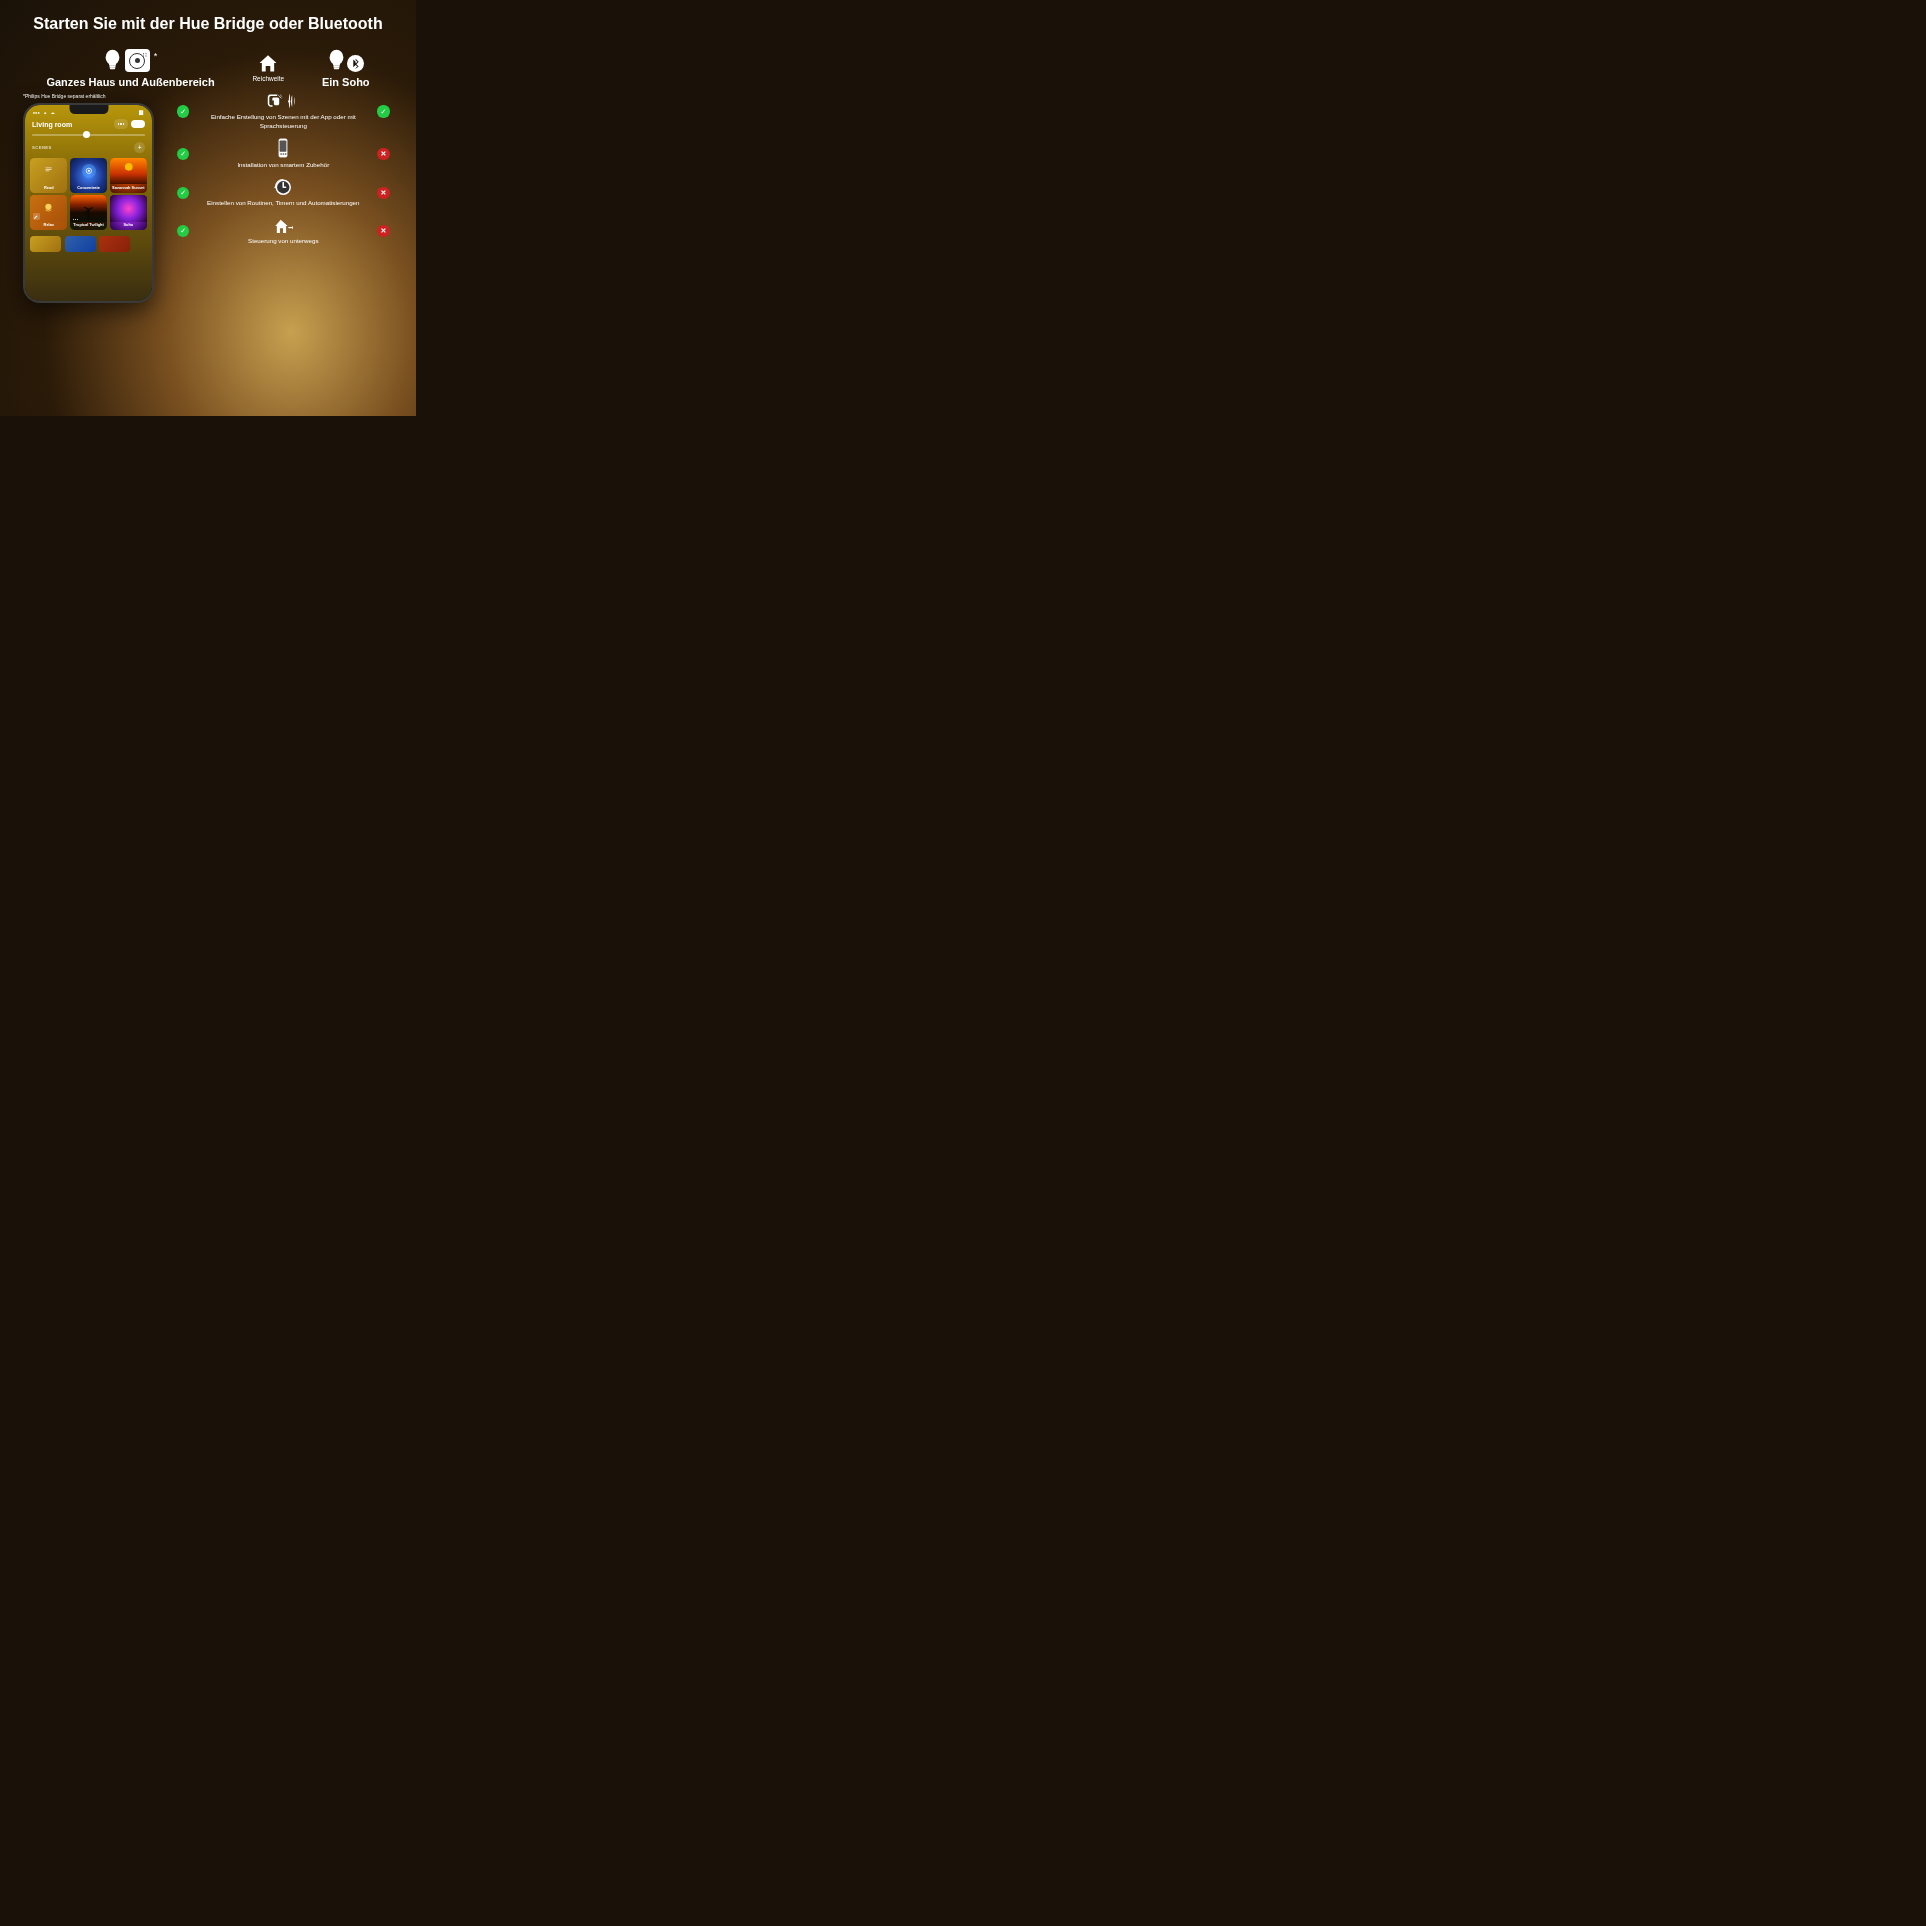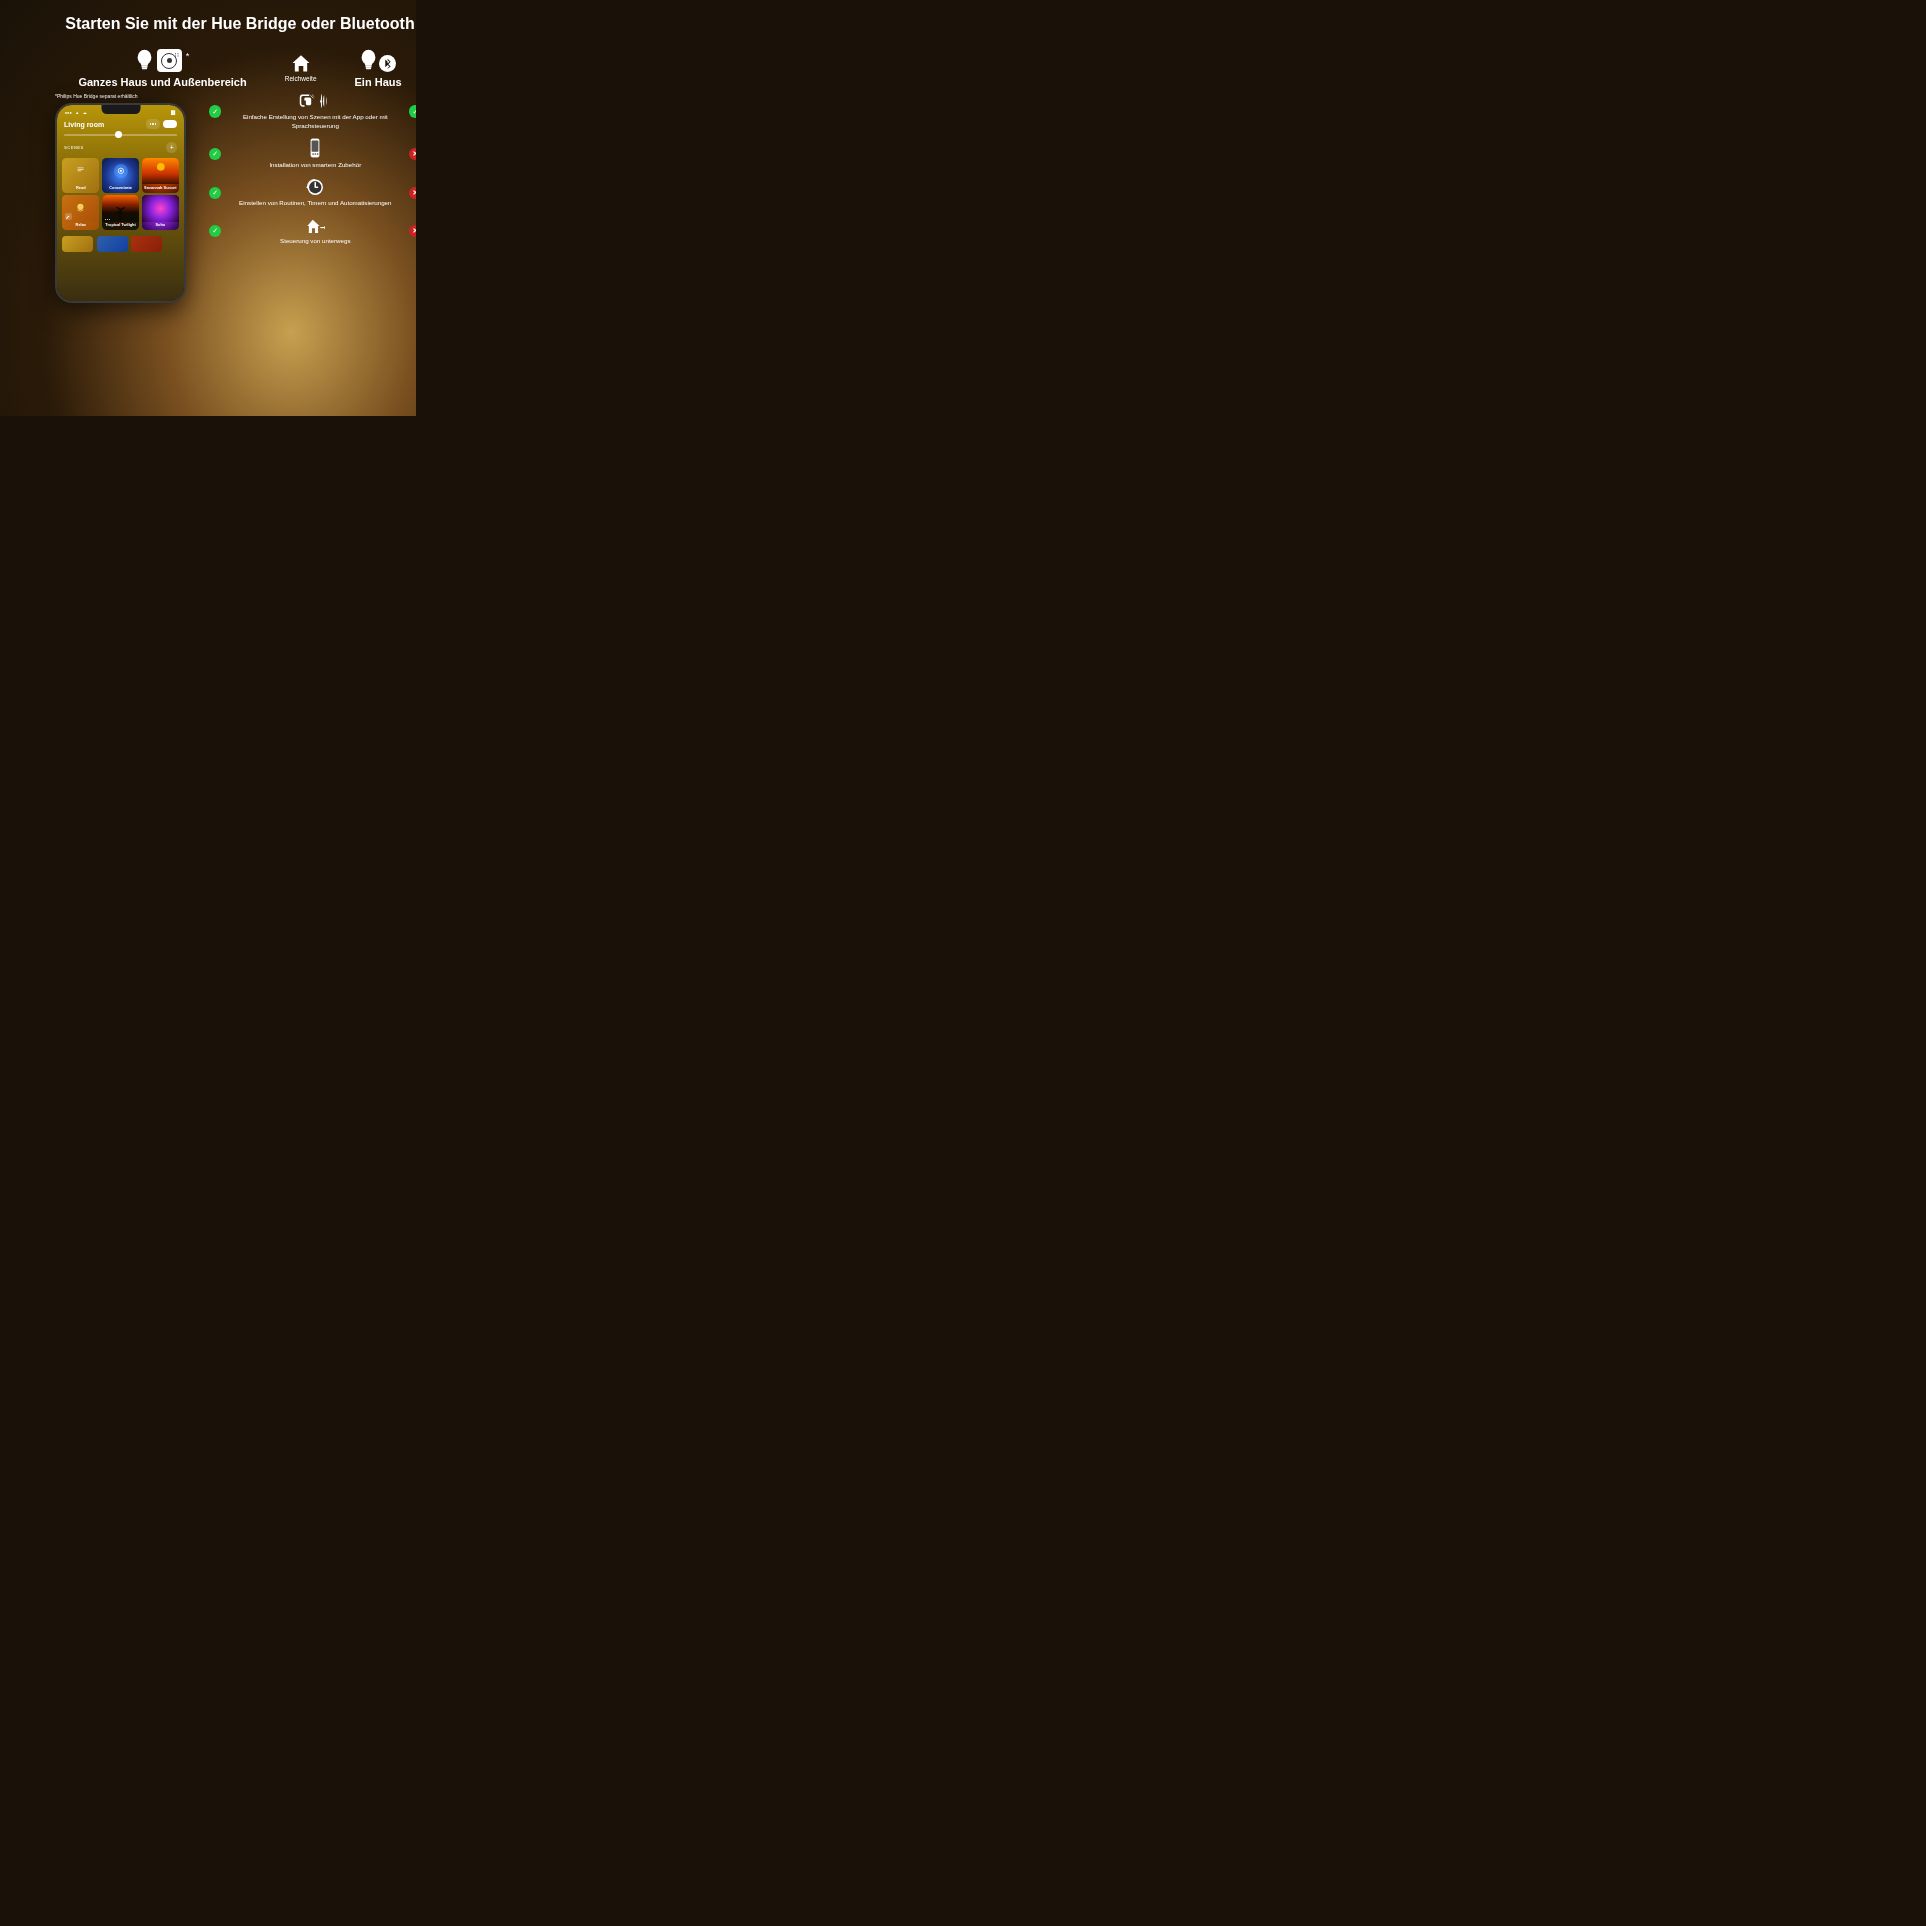--- a/index.html
+++ b/index.html
@@ -20,21 +20,20 @@
       inset: 0;
       background: radial-gradient(ellipse at 70% 80%, #c8a050 0%, #7a5020 30%, #2a1a08 60%, #1a1208 100%);
       z-index: 0;
     }
 
     .page-wrapper {
       position: relative;
       z-index: 1;
       width: 100%;
       padding: 15.4px 15.4px 11.6px 15.4px;
-      margin-left: 32px;
     }
 
     
     .page-title {
       font-size: 16px;
       font-weight: 900;
       text-align: center;
       color: white;
       margin-bottom: 15.4px;
       line-height: 1.15;
@@ -432,21 +431,21 @@
           <rect x="15" y="49" width="14" height="4" rx="2"></rect>
         </svg>
 
         <div style="width:17px;height:17px;background:white;border-radius:50%;display:flex;align-items:center;justify-content:center;">
           <svg width="9.2" height="10.8" viewBox="0 0 24 28" fill="#1a1208">
             <path d="M12 2 L20 10 L14 16 L20 22 L12 28 L12 18 L6 24 L6 4 L12 10 L12 2 Z M12 6 L12 14 L17 10 Z M12 18 L12 26 L17 22 Z"></path>
           </svg>
         </div>
       </div>
       <div class="col-title">
-        <span>Ein Haus</span>
+        <span>Ein Soho</span>
       </div>
     </div>
   </div>
 
   <div class="full-layout">
 
     <div class="left-section">
       <p class="note-text">*Philips Hue Bridge separat erhältlich</p>
 
       <div class="phone-frame">

